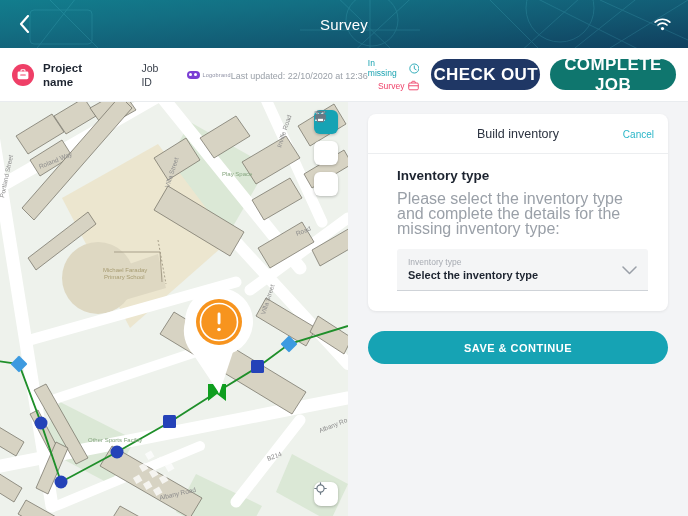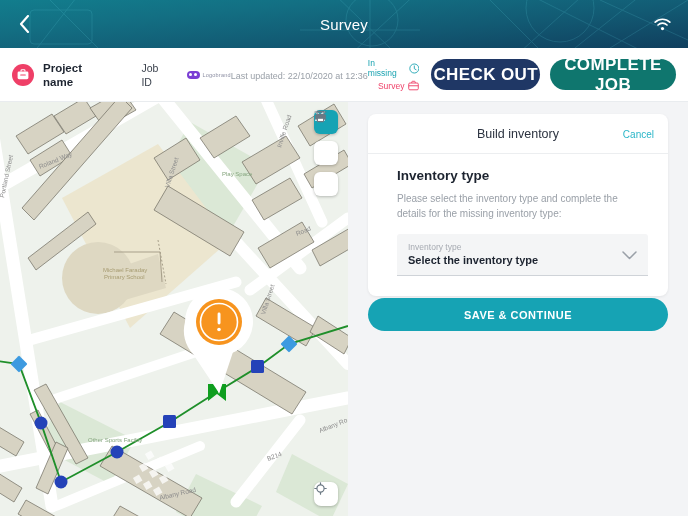--- a/index.html
+++ b/index.html
@@ -108,32 +108,32 @@
     position: relative; height: 40px; border-bottom: 1px solid #eceef0;
     display: flex; align-items: center; justify-content: center;
   }
   .card-title { font-size: 12.5px; color: #2c3340; }
   .card-cancel {
     position: absolute; right: 14px; top: 50%; transform: translateY(-50%);
     font-size: 10px; color: #2ab6c8; cursor: pointer;
   }
   .card-body { padding: 14px 20px 20px 29px; }
   .sec-title { font-size: 13.5px; color: #1d2430; font-weight: bold; margin-bottom: 8px; }
-  .sec-desc { font-size: 10px; color: #9aa0a8; line-height: 15px; margin-bottom: 13px; }
+  .sec-desc { font-size: 16px; color: #9aa0a8; line-height: 15px; margin-bottom: 13px; }
 
   .select {
     position: relative; background: #f4f5f6; border-bottom: 1px solid #cfd3d8;
     border-radius: 3px 3px 0 0; padding: 7px 28px 7px 11px; cursor: pointer;
   }
   .select-label { font-size: 8.5px; color: #a7abb2; line-height: 12px; }
   .select-value { font-size: 11px; color: #1d2430; font-weight: bold; line-height: 15px; }
   .select-chev { position: absolute; right: 11px; top: 50%; transform: translateY(-50%); }
 
   .btn-save {
-    margin-top: 2px; width: 100%; height: 33px; border: none; border-radius: 17px;
+    margin-top: 20px; width: 100%; height: 33px; border: none; border-radius: 17px;
     background: #16a3b4; color: #fff; font-size: 11px; font-weight: bold;
     letter-spacing: .5px; cursor: pointer; font-family: "Liberation Sans", sans-serif;
   }
 </style>
 </head>
 <body>
 
 <div id="app">
 
   <div class="topbar">

